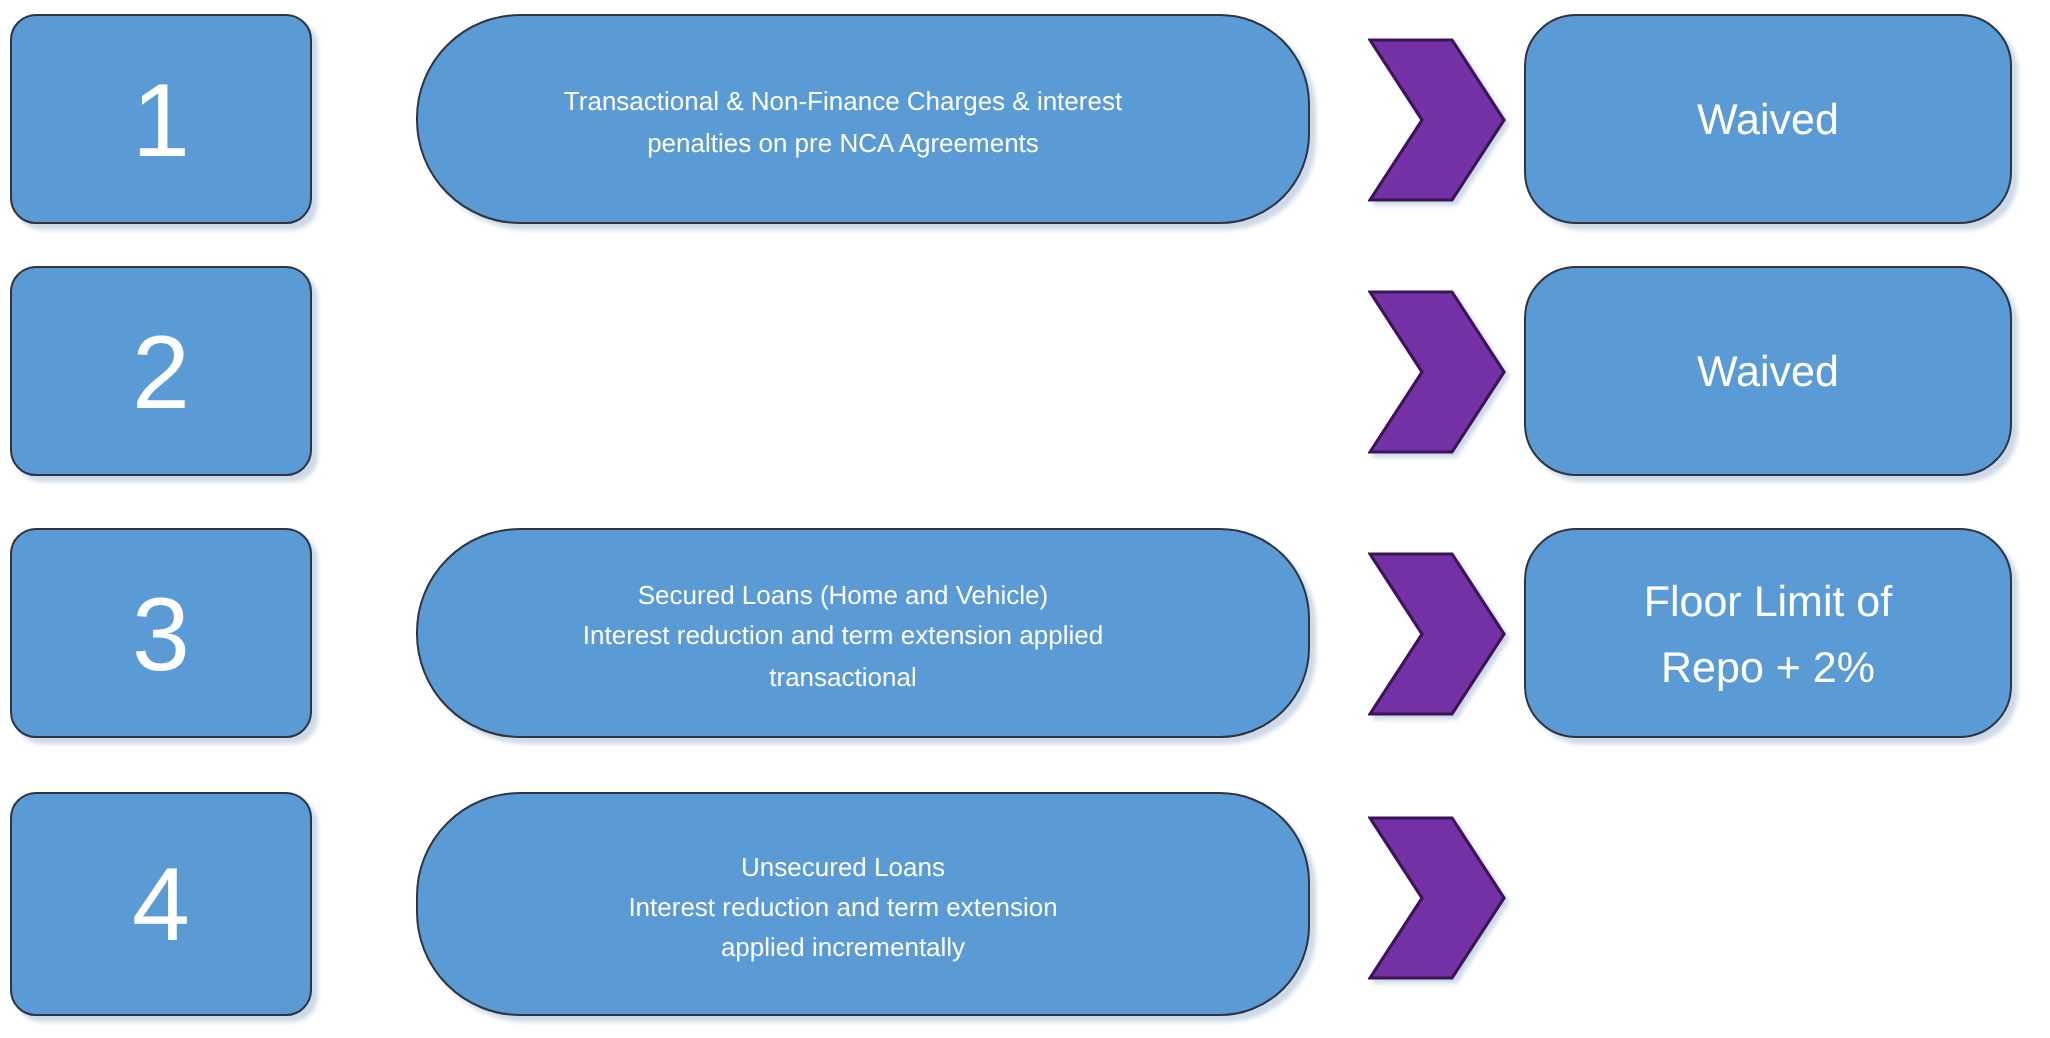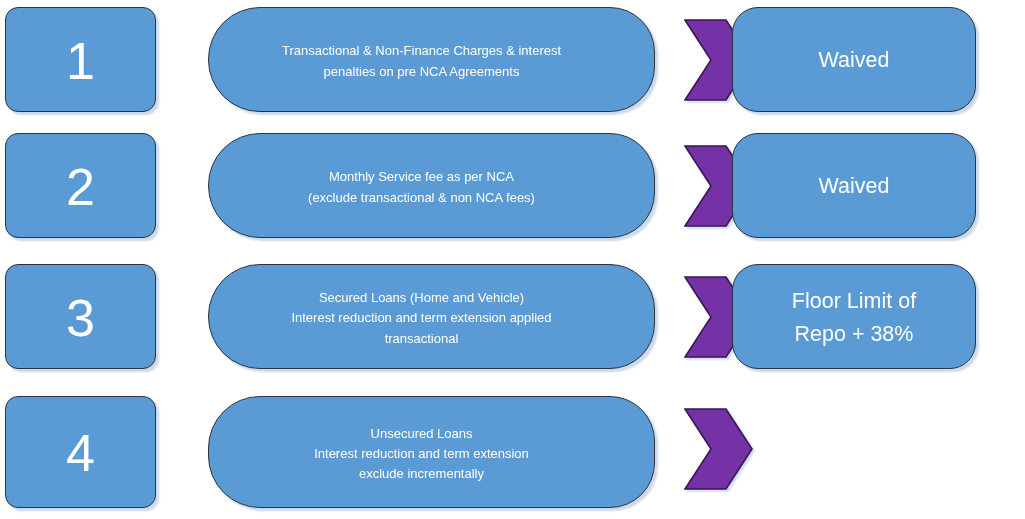--- a/index.html
+++ b/index.html
@@ -35,21 +35,21 @@
     padding-top: 2px;
   }
   .stadium {
     left: 208px; top: 0; width: 447px; height: 100%;
     border-radius: 52px 45px 45px 52px;
     font-size: 13px; line-height: 1.55;
     padding: 4px 68px 0 48px;
     white-space: pre-line;
   }
   .result-box {
-    left: 732px; top: 0; width: 244px; height: 100%;
+    left: 762px; top: 0; width: 244px; height: 100%;
     border-radius: 26px;
     font-size: 21.5px; line-height: 1.5;
     white-space: pre-line;
     padding-top: 2px;
   }
   .chevron {
     position: absolute; left: 684px; top: 12px;
     width: 69px; height: 82px;
     filter: drop-shadow(2.5px 2.5px 1px var(--shadow));
   }
@@ -78,24 +78,20 @@
     </svg>
     <div class="shape result-box">
       <span>Waived</span>
     </div>
   </div>
 
   <div class="row r1">
     <div class="shape num-box">
       <span>2</span>
     </div>
-    <div class="shape stadium">
-      <span>Monthly Service fee as per NCA
-(exclude transactional &amp; non NCA fees)</span>
-    </div>
     <svg class="chevron" viewBox="0 0 69 82" preserveAspectRatio="none">
       <polygon points="1,1 42,1 68,41 42,81 1,81 27,41"></polygon>
     </svg>
     <div class="shape result-box">
       <span>Waived</span>
     </div>
   </div>
 
   <div class="row r2">
     <div class="shape num-box">
@@ -104,31 +100,31 @@
     <div class="shape stadium">
       <span>Secured Loans (Home and Vehicle)
 Interest reduction and term extension applied
 transactional</span>
     </div>
     <svg class="chevron" viewBox="0 0 69 82" preserveAspectRatio="none">
       <polygon points="1,1 42,1 68,41 42,81 1,81 27,41"></polygon>
     </svg>
     <div class="shape result-box">
       <span>Floor Limit of
-Repo + 38%</span>
+Repo + 2%</span>
     </div>
   </div>
 
   <div class="row r3">
     <div class="shape num-box">
       <span>4</span>
     </div>
     <div class="shape stadium">
       <span>Unsecured Loans
 Interest reduction and term extension
-exclude incrementally</span>
+applied incrementally</span>
     </div>
     <svg class="chevron" viewBox="0 0 69 82" preserveAspectRatio="none">
       <polygon points="1,1 42,1 68,41 42,81 1,81 27,41"></polygon>
     </svg>
   </div>
 
 </div>
 
 </body></html>

